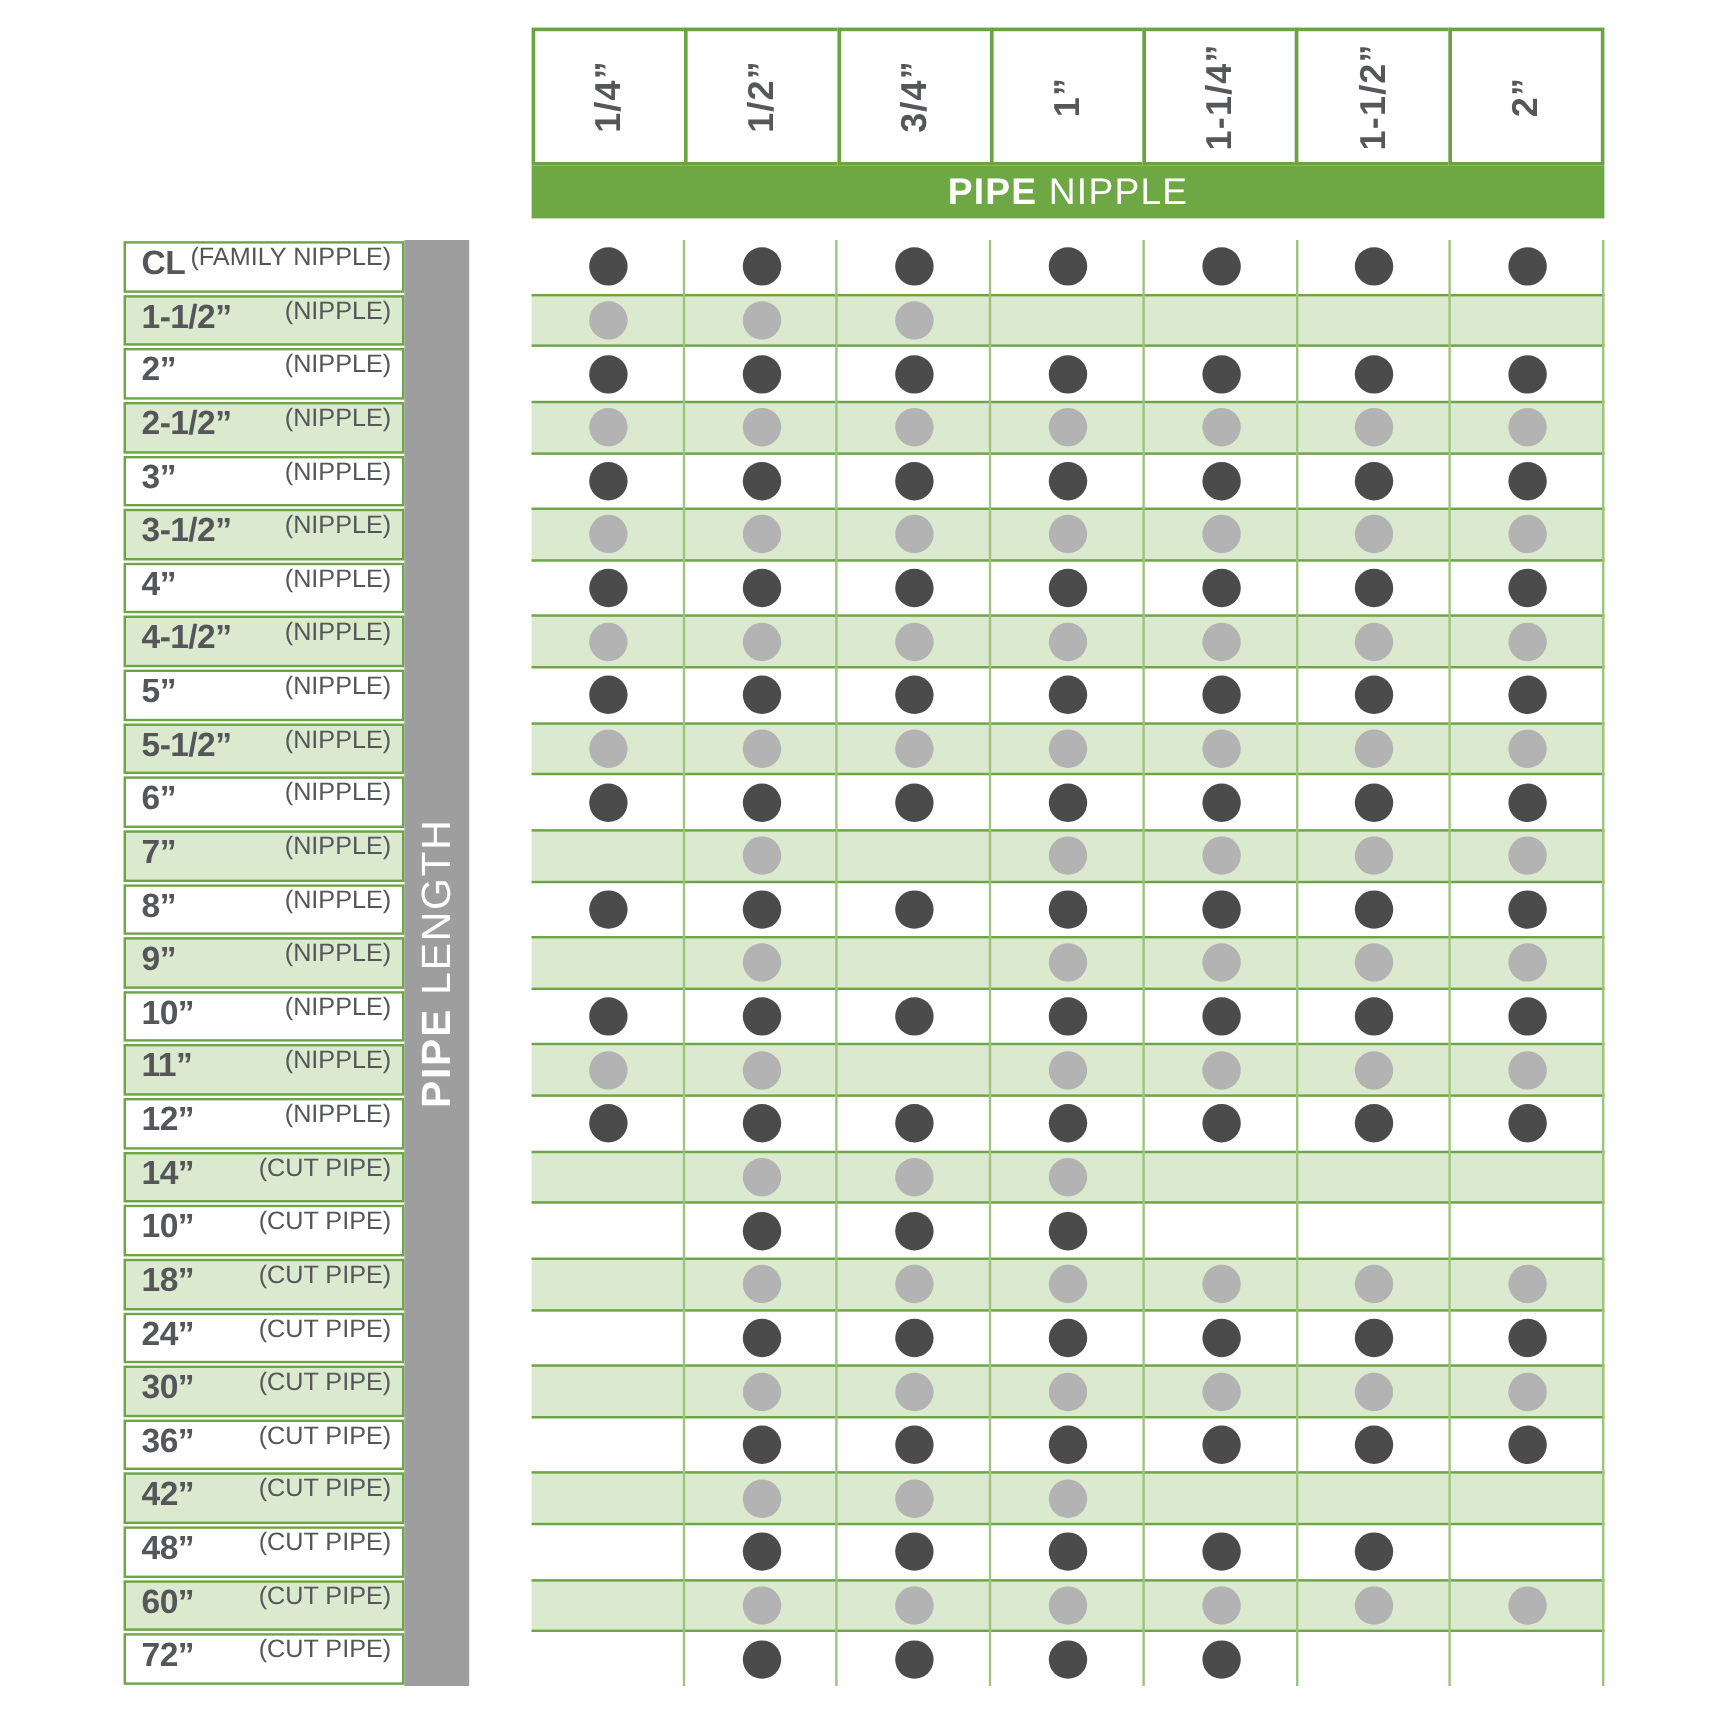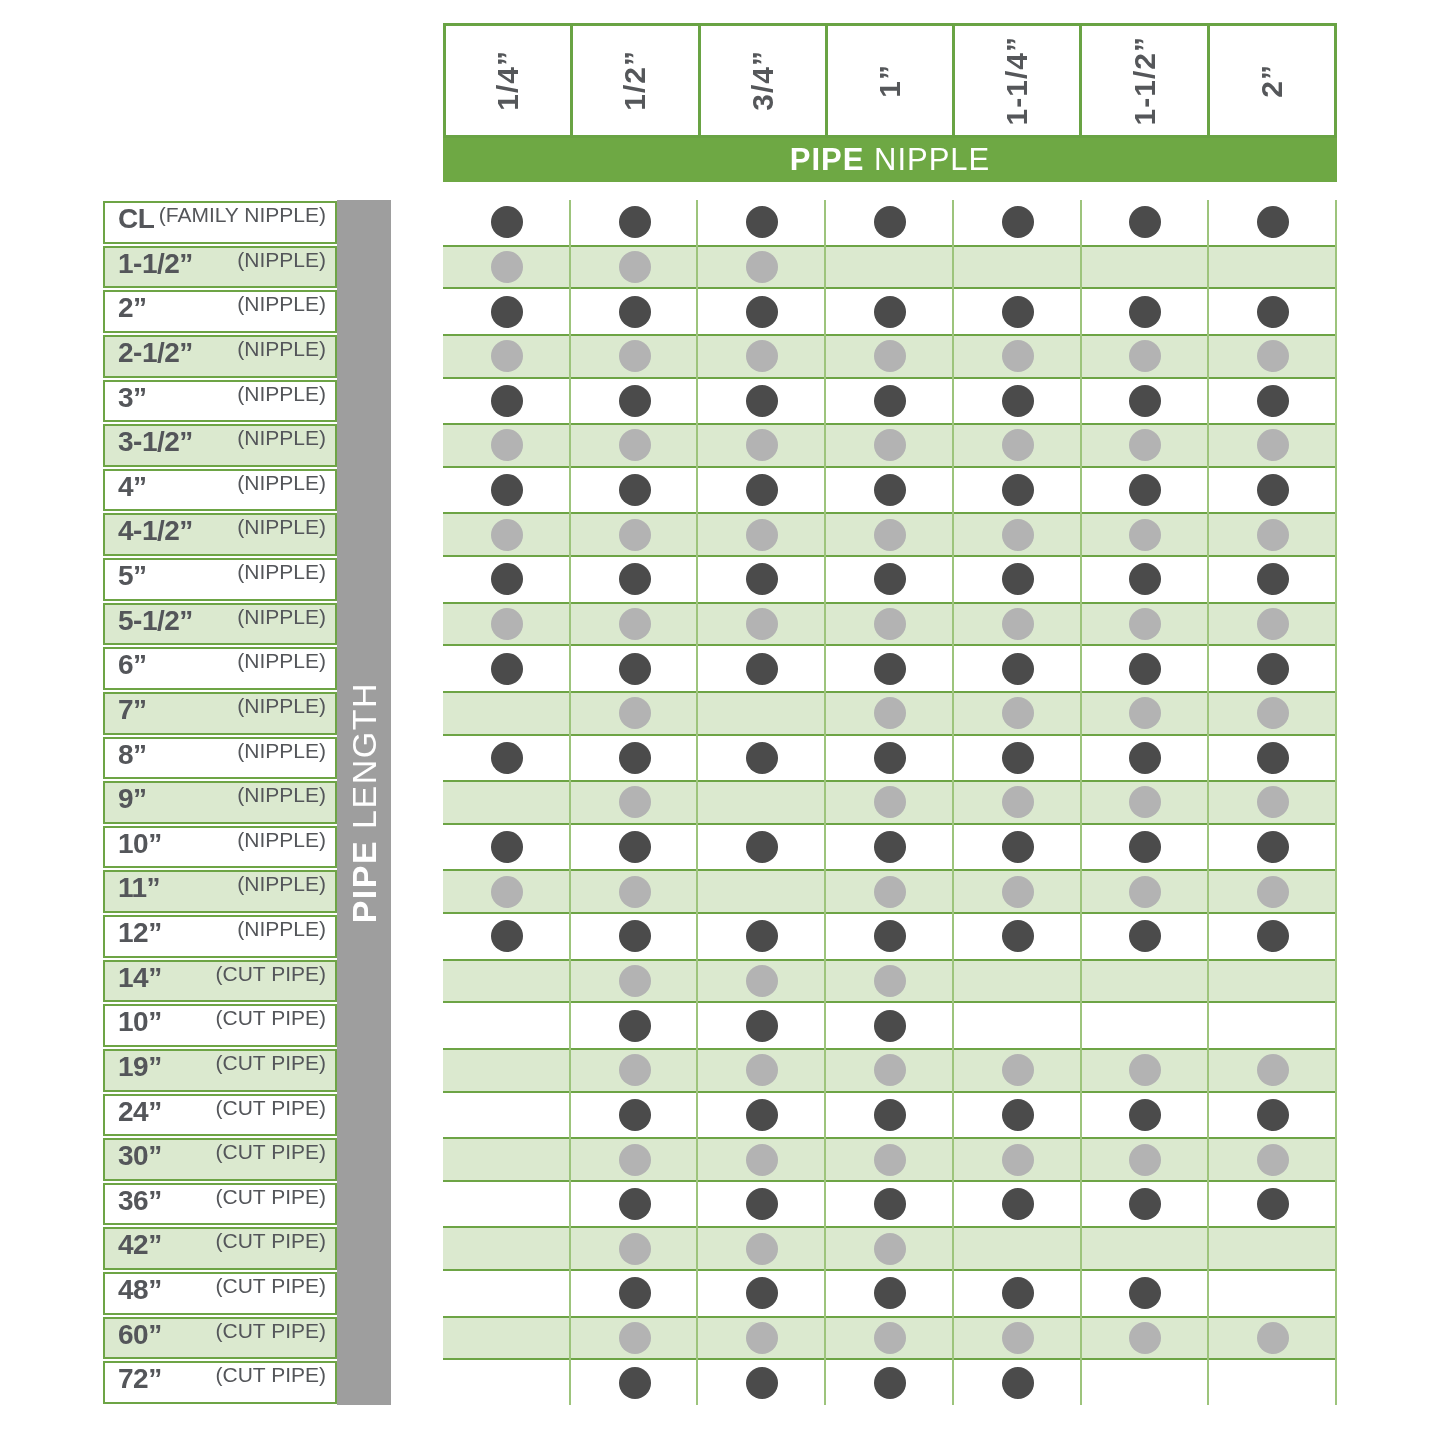--- a/index.html
+++ b/index.html
@@ -153,21 +153,21 @@
       </div>
       <div class="label-row shade-green">
         <span class="size">14”</span>
         <span class="kind">(CUT PIPE)</span>
       </div>
       <div class="label-row shade-white">
         <span class="size">10”</span>
         <span class="kind">(CUT PIPE)</span>
       </div>
       <div class="label-row shade-green">
-        <span class="size">19”</span>
+        <span class="size">18”</span>
         <span class="kind">(CUT PIPE)</span>
       </div>
       <div class="label-row shade-white">
         <span class="size">24”</span>
         <span class="kind">(CUT PIPE)</span>
       </div>
       <div class="label-row shade-green">
         <span class="size">30”</span>
         <span class="kind">(CUT PIPE)</span>
       </div>

